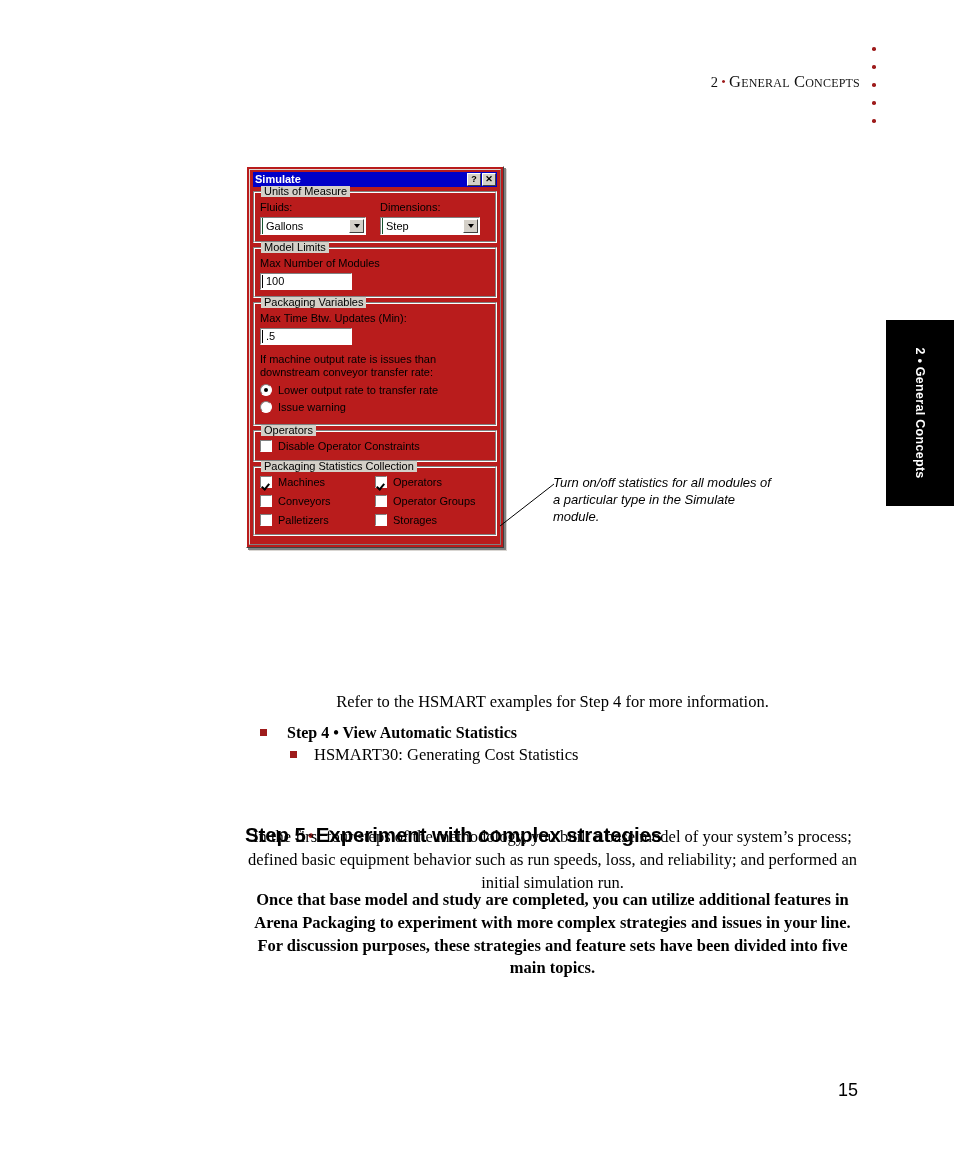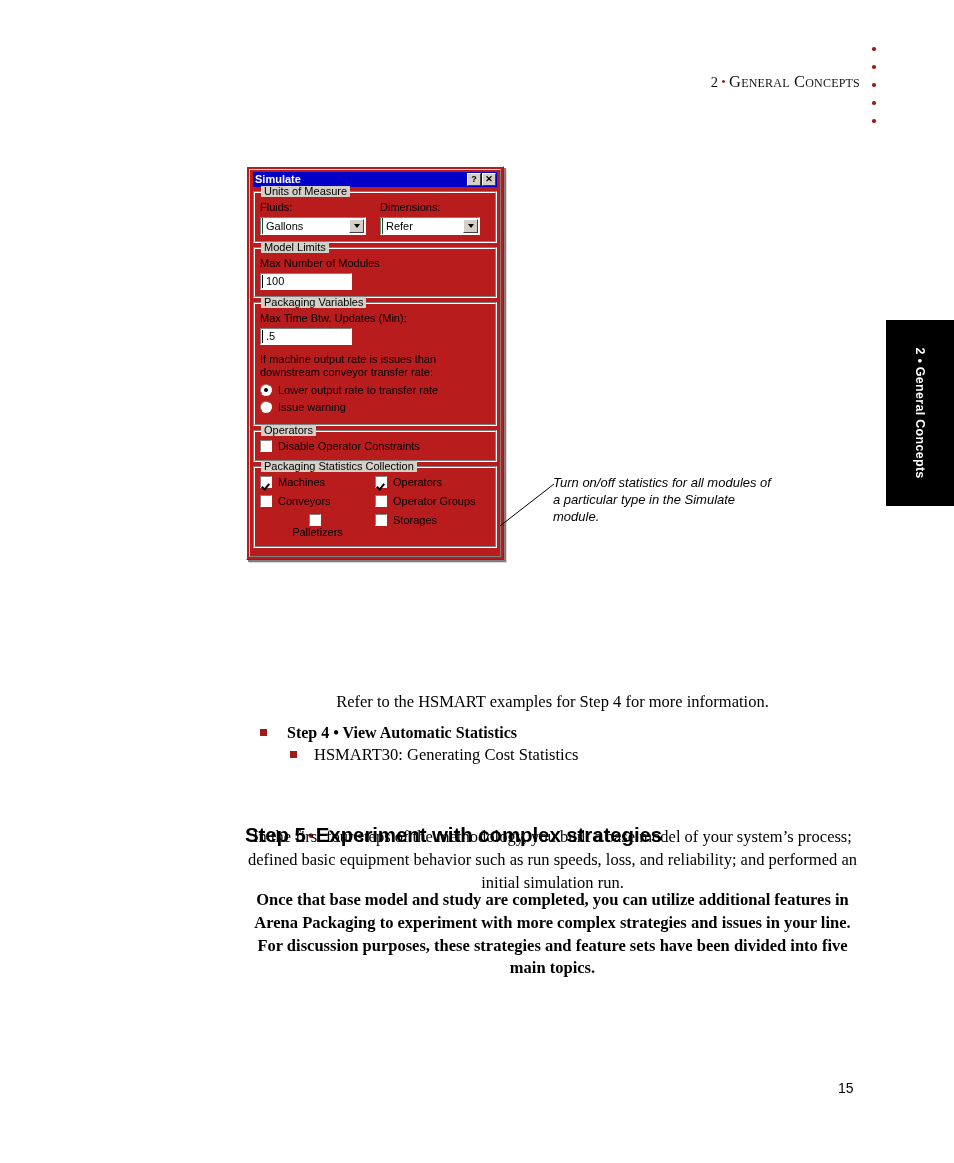--- a/index.html
+++ b/index.html
@@ -427,21 +427,21 @@
     font-size: 17px;
     vertical-align: 1px;
     margin: 0 2px;
   }
 
   #page-number {
     position: absolute;
     left: 838px;
     top: 1080px;
     font-family: "Liberation Sans", sans-serif;
-    font-size: 14px;
+    font-size: 18px;
     color: #000;
   }
 </style>
 </head>
 <body>
 
 <div id="running-header">
   <span class="chapnum">2</span><span class="reddot">•</span><span class="smallcaps">General Concepts</span>
 </div>
 
@@ -476,21 +476,21 @@
             <div class="w95-combo">
               <span class="combo-val">Gallons</span>
               <span class="combo-arrow">
                   <span class="arrow-glyph"></span>
                 </span>
             </div>
           </div>
           <div style="width:100px;">
             <div class="field-label">Dimensions:</div>
             <div class="w95-combo">
-              <span class="combo-val">Refer</span>
+              <span class="combo-val">Step</span>
               <span class="combo-arrow">
                   <span class="arrow-glyph"></span>
                 </span>
             </div>
           </div>
         </div>
       </div>
     </div>
 
     <div class="groupbox">
@@ -545,21 +545,21 @@
         <div class="stat-grid">
           <div class="stat-col">
             <div class="ck-row">
               <span class="ck-box checked"></span>
               <span class="ck-label">Machines</span>
             </div>
             <div class="ck-row">
               <span class="ck-box"></span>
               <span class="ck-label">Conveyors</span>
             </div>
-            <div class="ck-row" style="margin-bottom:2px;flex-direction:column;">
+            <div class="ck-row" style="margin-bottom:2px;">
               <span class="ck-box"></span>
               <span class="ck-label">Palletizers</span>
             </div>
           </div>
           <div class="stat-col">
             <div class="ck-row">
               <span class="ck-box checked"></span>
               <span class="ck-label">Operators</span>
             </div>
             <div class="ck-row">

